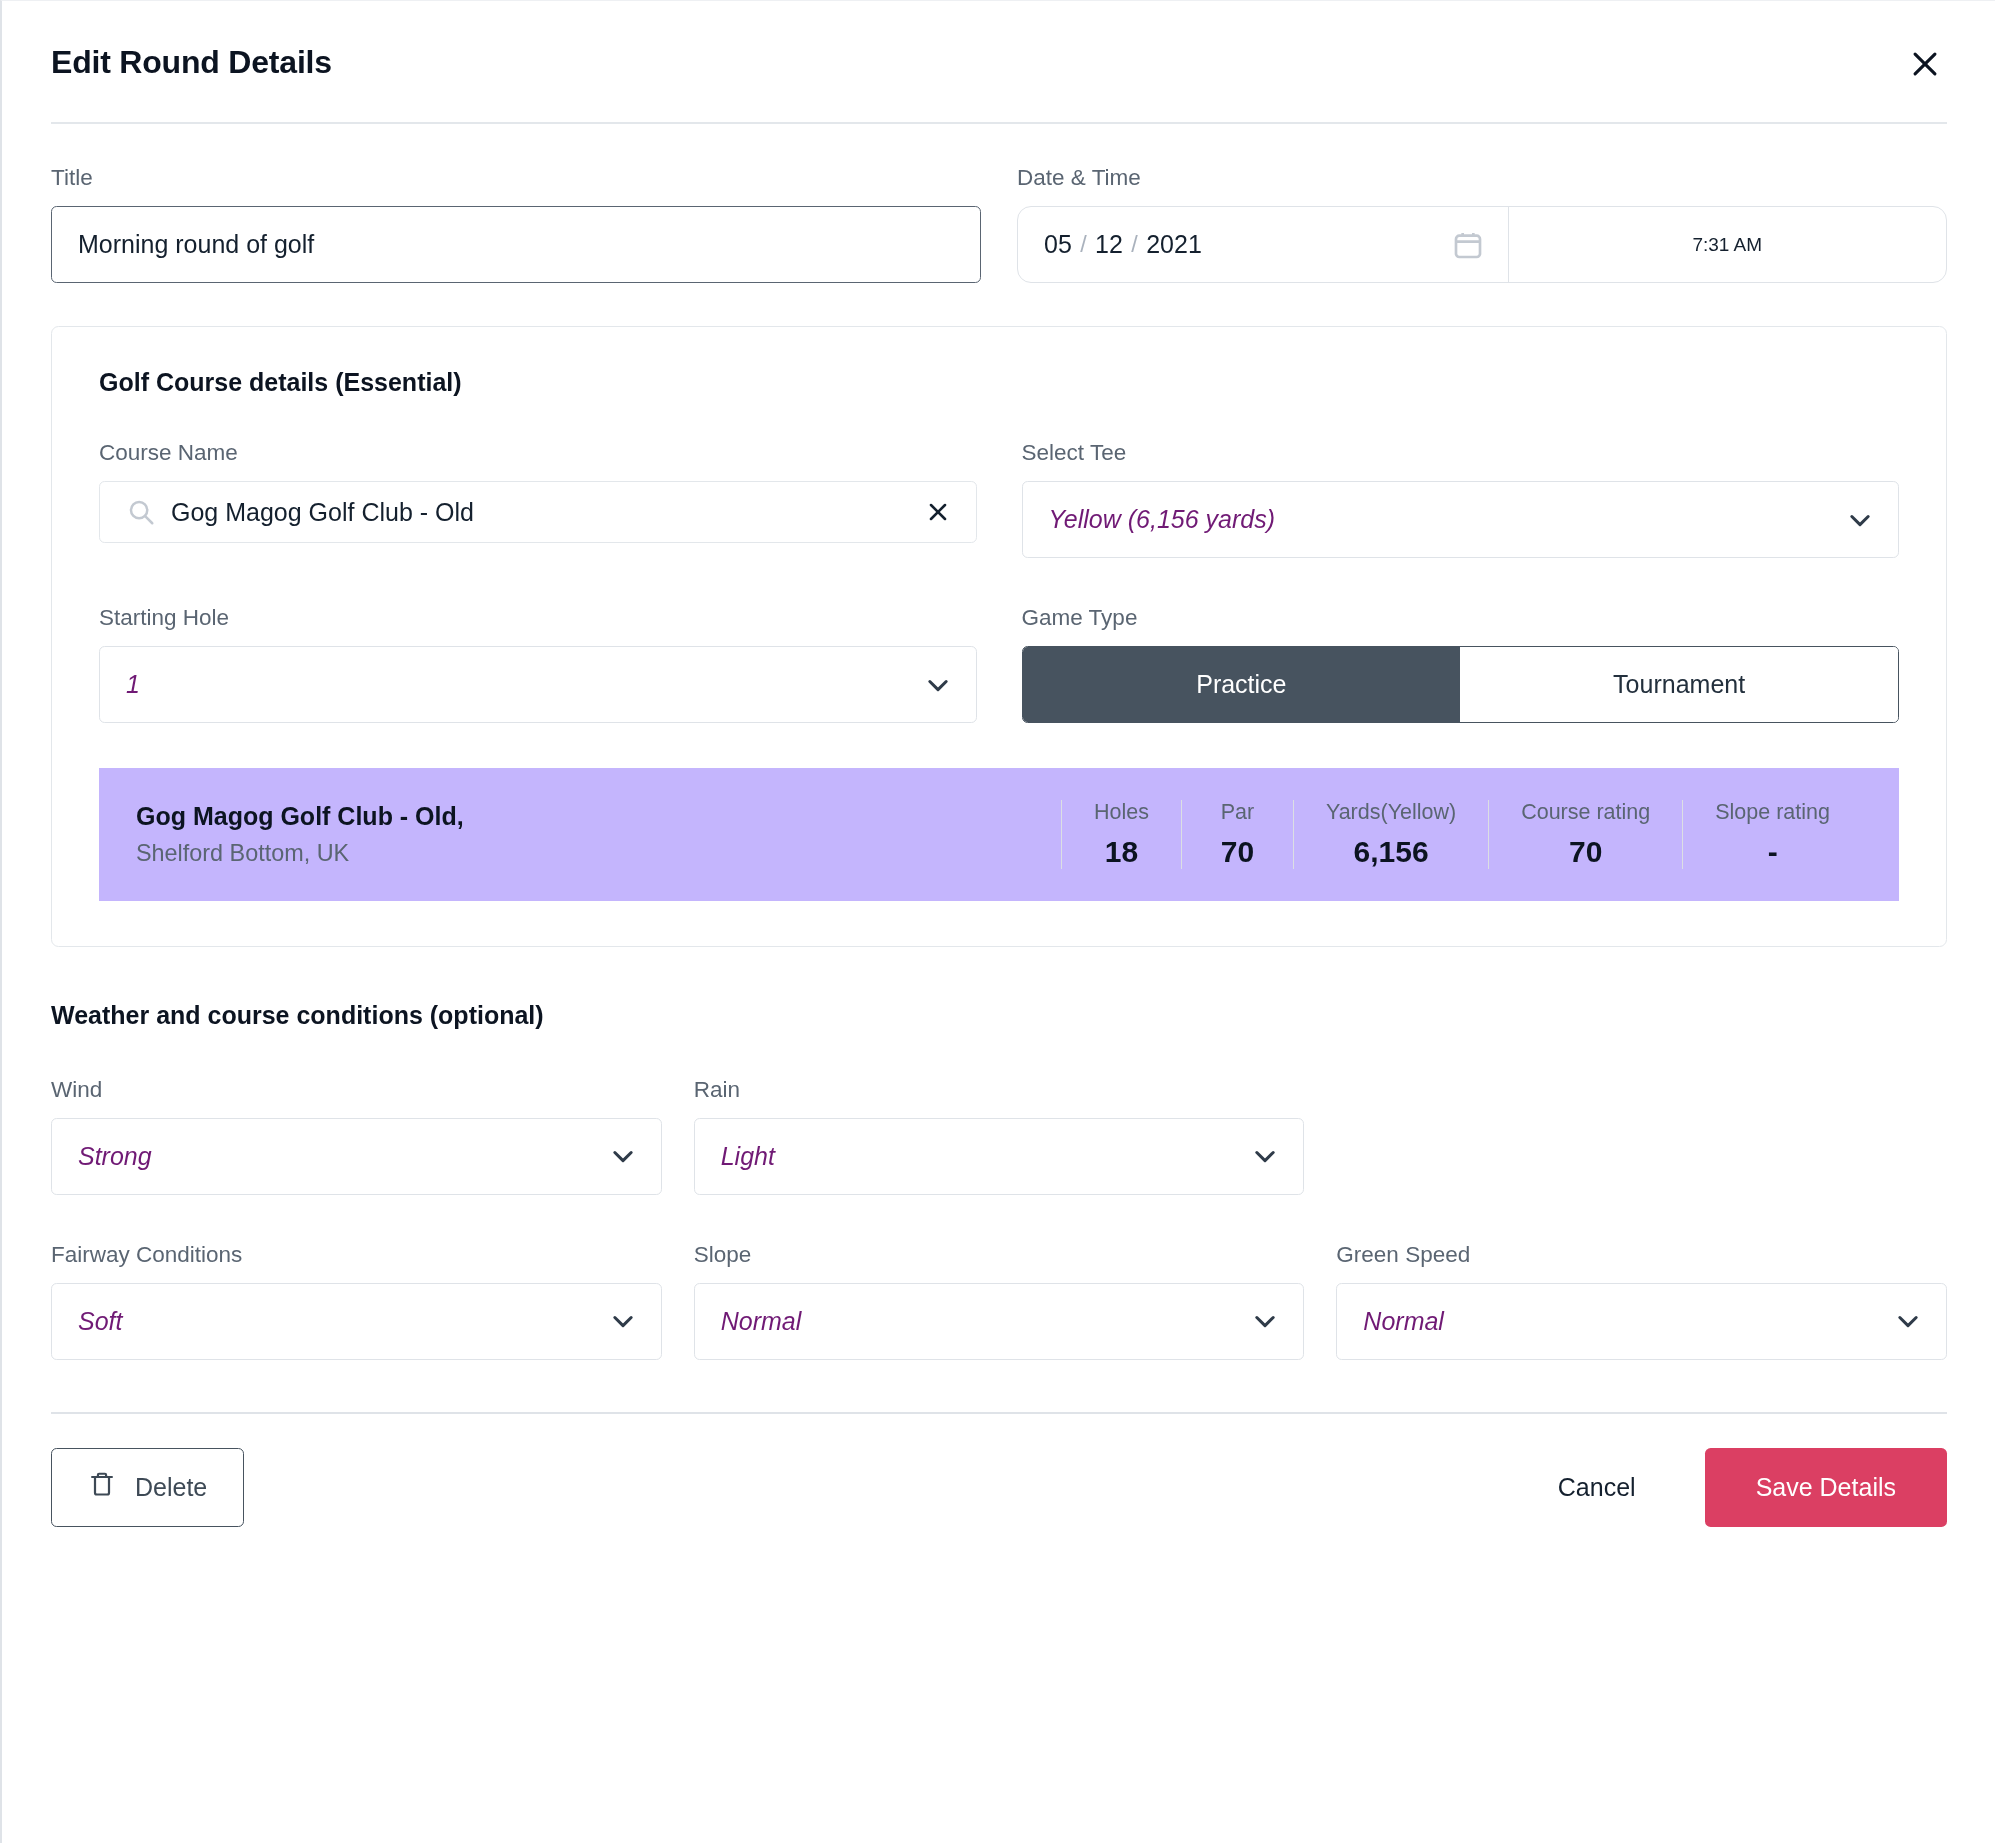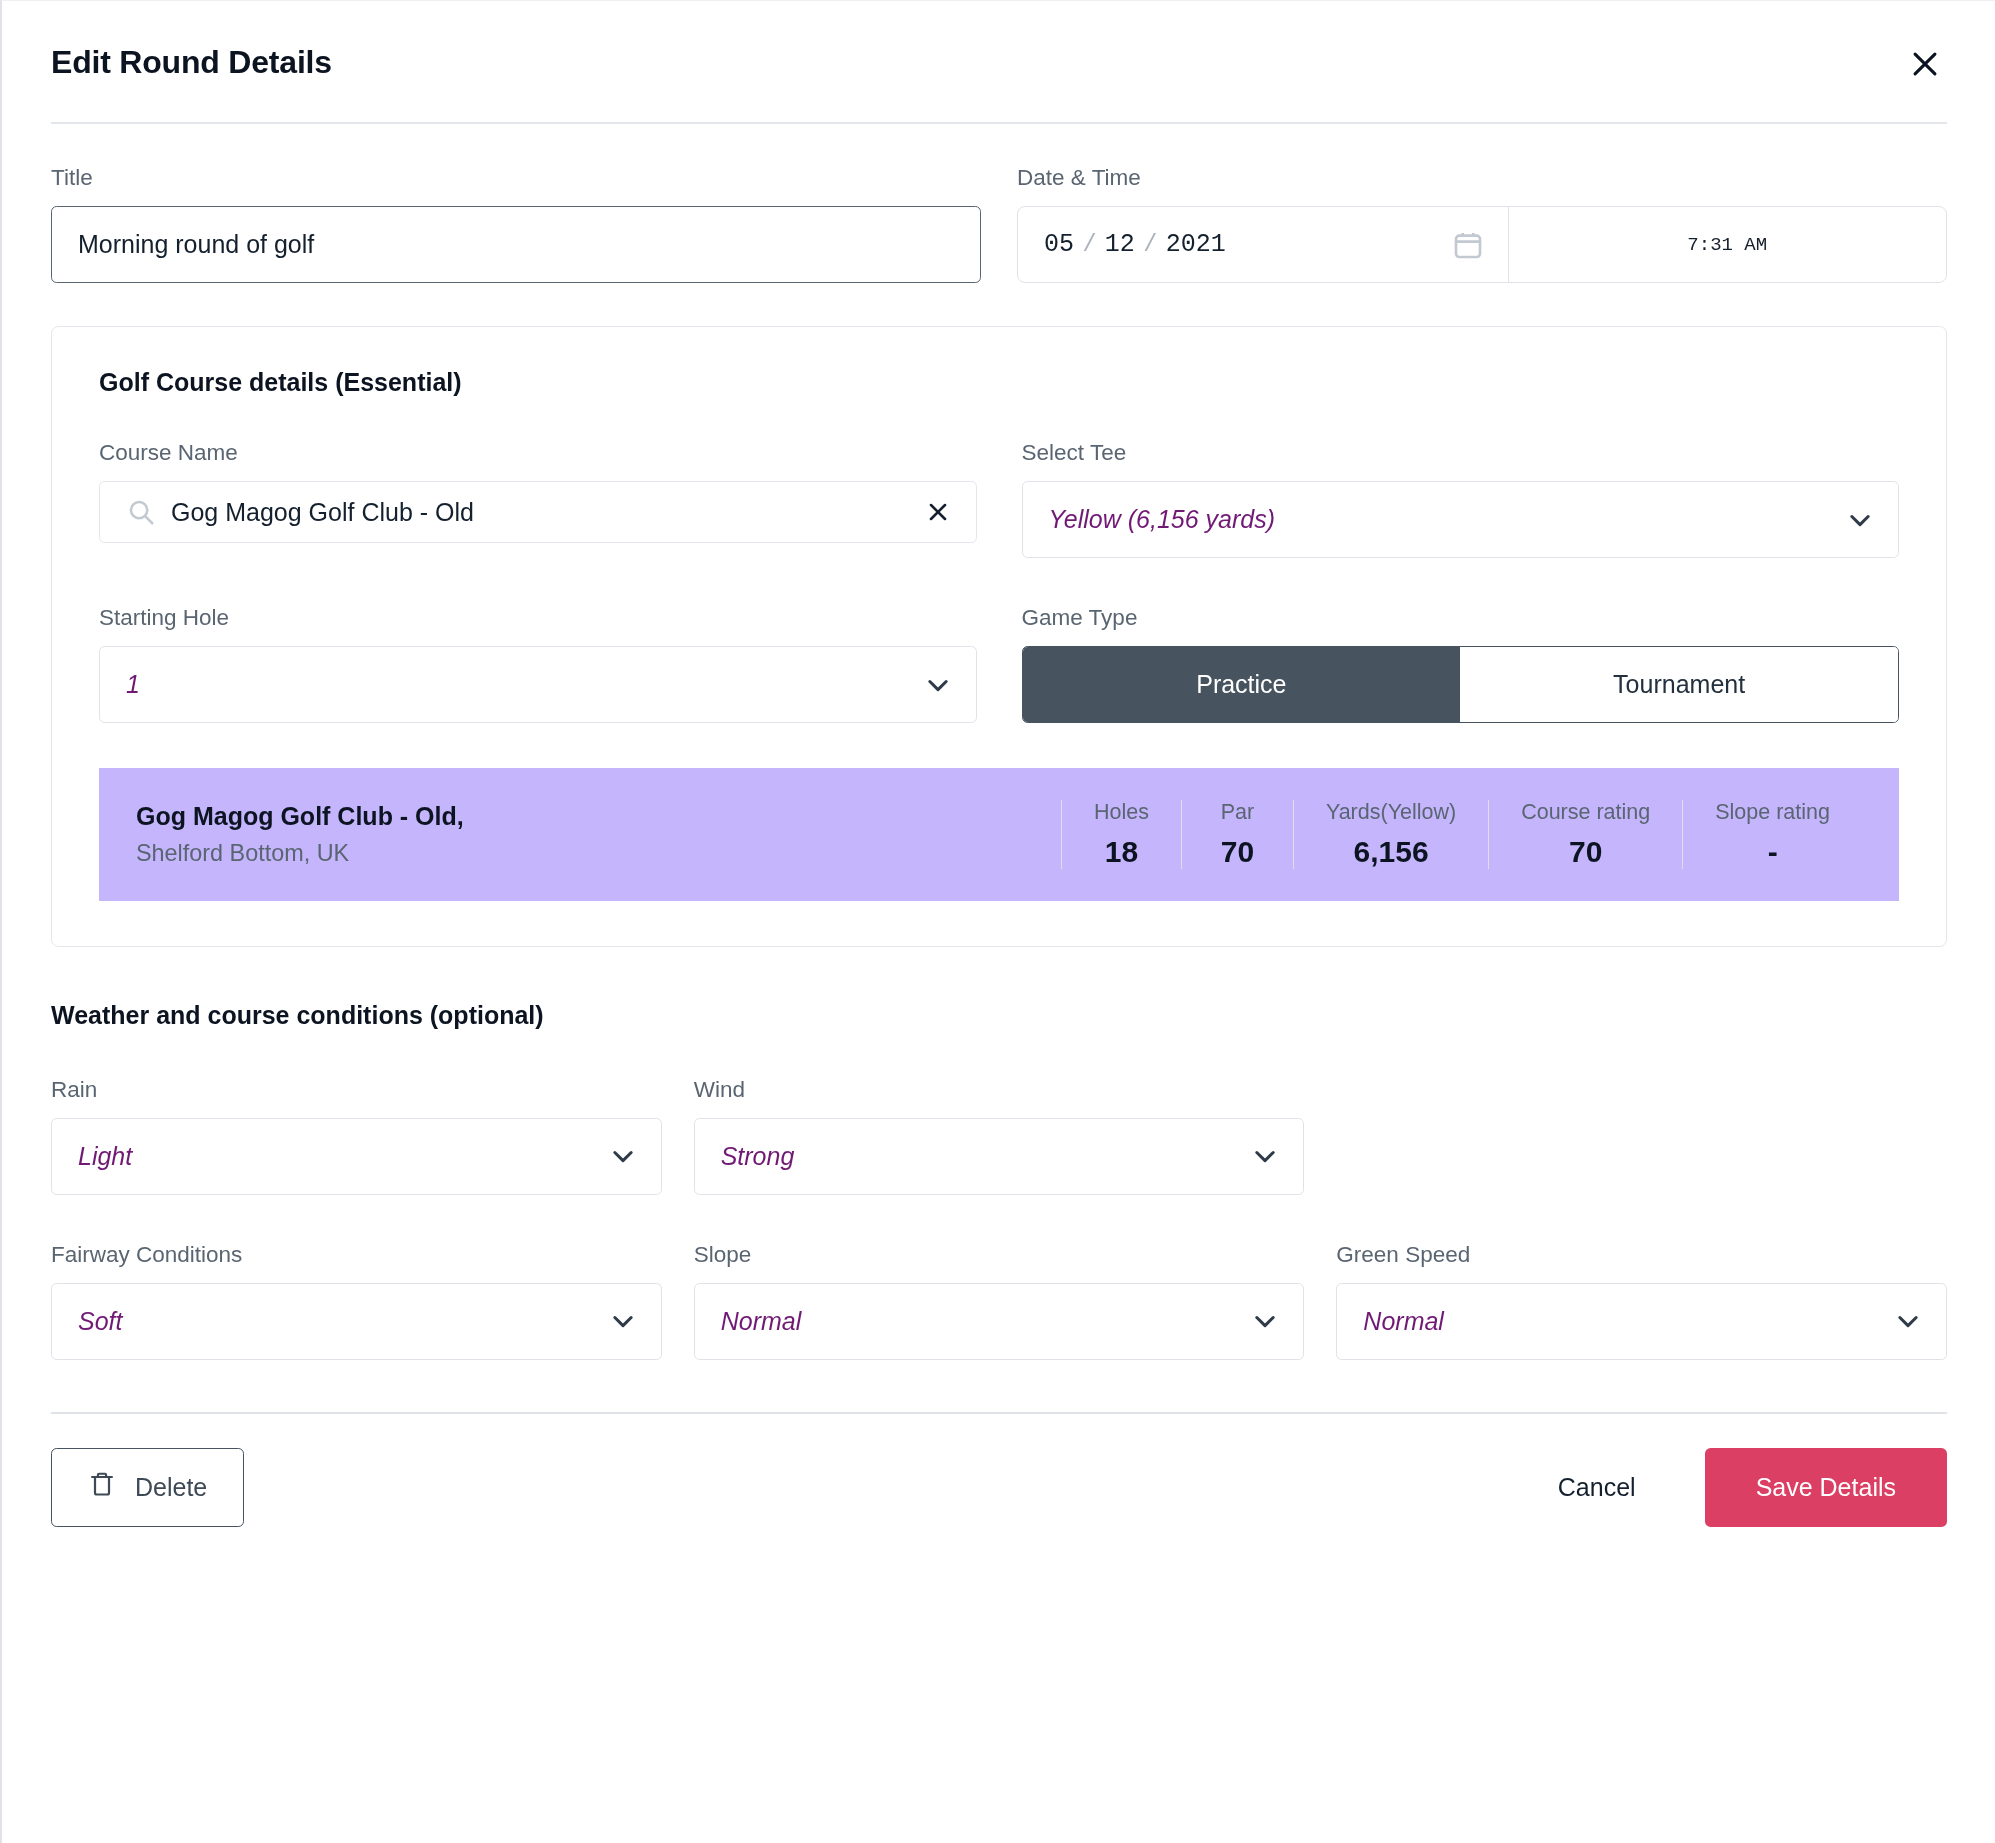--- a/index.html
+++ b/index.html
@@ -98,24 +98,23 @@
     gap: 36px;
     margin-top: 41px;
   }
   .top-col { flex: 1 1 0; min-width: 0; }
 
   .datetime-wrap {
     display: flex;
     width: 100%;
     height: 77px;
     border: 1.9px solid #dfe3e8;
-    border-radius: 8px;
+    border-radius: 14px;
     overflow: hidden;
     background: #fff;
-    font-family: Liberation Mono, monospace;
   }
   .date-part {
     flex: 1 1 0;
     display: flex;
     align-items: center;
     padding: 0 26px;
     position: relative;
     border-right: 1.9px solid #dfe3e8;
     cursor: text;
   }
@@ -429,34 +428,34 @@
         <div class="k">Slope rating</div>
         <div class="v">-</div>
       </div>
     </div>
   </div>
 
   <div class="section-title">Weather and course conditions (optional)</div>
 
   <div class="grid-3">
     <div class="g3col">
+      <span class="field-label">Wind</span>
+      <div class="select-box">
+        <span class="select-value">Strong</span>
+        <span class="chevron">
+          <svg width="28" height="28" viewBox="0 0 24 24" fill="none" stroke="#2f3b49" stroke-width="2.6" stroke-linecap="round" stroke-linejoin="round">
+              <polyline points="5 9 12 16 19 9"></polyline>
+            </svg>
+        </span>
+      </div>
+    </div>
+    <div class="g3col">
       <span class="field-label">Rain</span>
       <div class="select-box">
         <span class="select-value">Light</span>
-        <span class="chevron">
-          <svg width="28" height="28" viewBox="0 0 24 24" fill="none" stroke="#2f3b49" stroke-width="2.6" stroke-linecap="round" stroke-linejoin="round">
-              <polyline points="5 9 12 16 19 9"></polyline>
-            </svg>
-        </span>
-      </div>
-    </div>
-    <div class="g3col">
-      <span class="field-label">Wind</span>
-      <div class="select-box">
-        <span class="select-value">Strong</span>
         <span class="chevron">
           <svg width="28" height="28" viewBox="0 0 24 24" fill="none" stroke="#2f3b49" stroke-width="2.6" stroke-linecap="round" stroke-linejoin="round">
               <polyline points="5 9 12 16 19 9"></polyline>
             </svg>
         </span>
       </div>
     </div>
     <div class="g3col empty"></div>
   </div>
 

